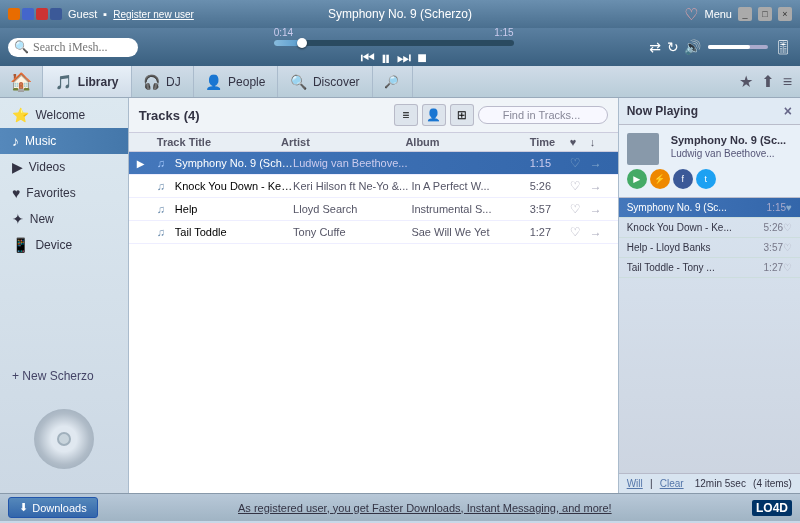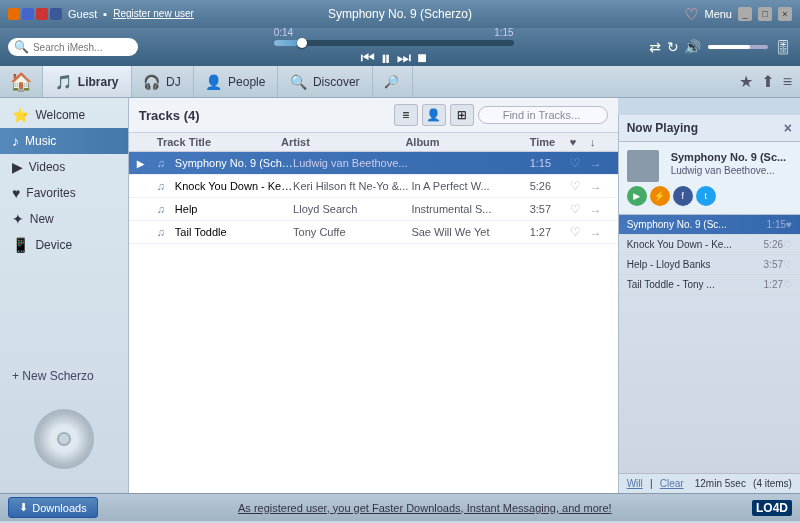--- a/index.html
+++ b/index.html
@@ -18,21 +18,21 @@
       height: 28px;
       background: linear-gradient(to bottom, #6a8faf, #4a6f8f);
       display: flex;
       align-items: center;
       justify-content: space-between;
       padding: 0 8px;
       color: white;
     }
     #title-bar .left-group {
       display: flex;
-      align-items: flex-start;
+      align-items: center;
       gap: 6px;
       font-size: 11px;
     }
     #title-bar .title-center {
       position: absolute;
       left: 50%;
       transform: translateX(-50%);
       font-size: 12px;
       color: white;
     }
@@ -84,23 +84,24 @@
       align-items: center;
       background: white;
       border-radius: 10px;
       padding: 2px 6px;
       width: 130px;
       gap: 4px;
     }
     .search-box input {
       border: none;
       outline: none;
-      font-size: 10px;
+      font-size: 12px;
       width: 100%;
       background: transparent;
+      font-family: Liberation Serif, serif;
     }
     .progress-area {
       flex: 1;
       display: flex;
       flex-direction: column;
       align-items: center;
       gap: 2px;
     }
     .progress-bar-wrap {
       width: 240px;
@@ -363,21 +364,20 @@
     .track-row.playing .track-fav,
     .track-row.playing .track-dl { color: #88aacc; }
 
     
     #now-playing {
       width: 184px;
       background: linear-gradient(to bottom, #dce8f4, #ccd4e0);
       border-left: 1px solid #aabbcc;
       display: flex;
       flex-direction: column;
-      margin-top: 17px;
     }
     .np-header {
       display: flex;
       align-items: center;
       justify-content: space-between;
       padding: 5px 8px;
       font-size: 12px;
       font-weight: bold;
       color: #334;
       border-bottom: 1px solid #aabb;

